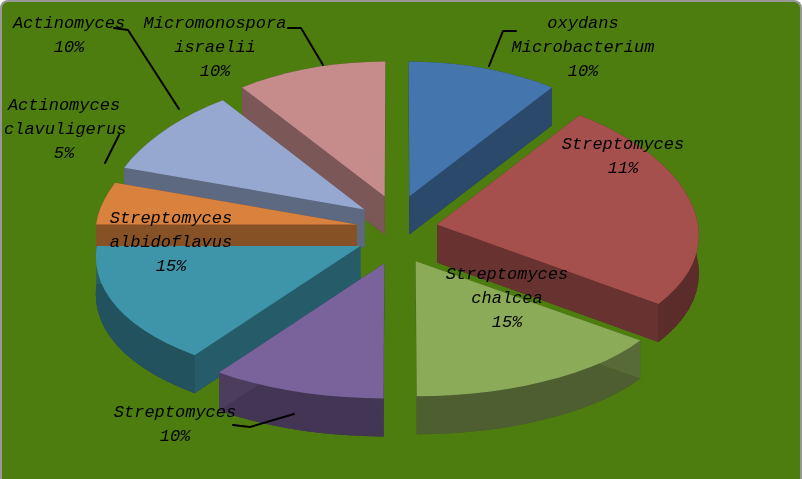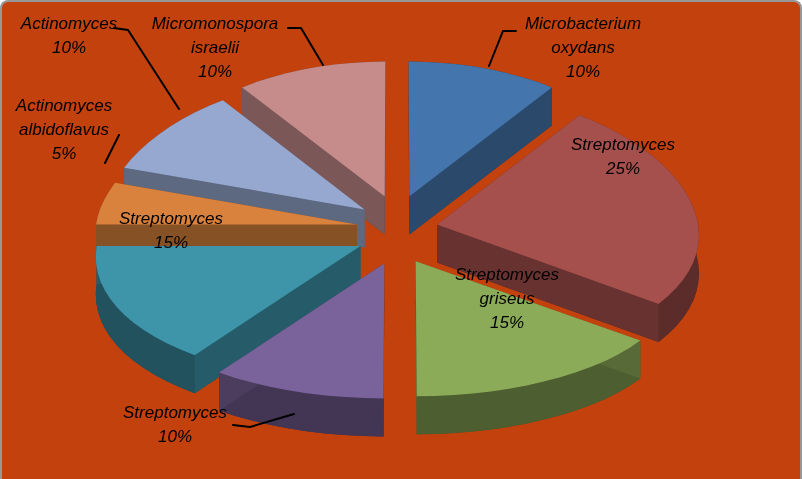--- a/index.html
+++ b/index.html
@@ -1,25 +1,25 @@
 <!DOCTYPE html>
 <html><head>
 <meta charset="utf-8">
 <style>
   html,body{margin:0;padding:0;background:#ffffff;}
   .frame{
     position:relative;
     width:802px;height:479px;
     box-sizing:border-box;
-    background:#c2410c;
+    background:#4d7c0f;
     border:2px solid #979797;
     border-bottom:none;
     border-radius:8px 8px 0 0;
     overflow:hidden;
-    font-family:Liberation Sans, sans-serif;
+    font-family:Liberation Mono, monospace;
   }
   #pie-svg{position:absolute;left:0;top:0;}
   .slice-label{
     position:absolute;
     text-align:center;
     font-style:italic;
     font-size:17px;
     line-height:24px;
     color:#000000;
     white-space:nowrap;
@@ -94,43 +94,44 @@
   </div>
 
   <div class="slice-label" id="lbl-chalcea">
     <span>Micromonospora</span>
     <span>israelii</span>
     <span>10%</span>
   </div>
 
   <div class="slice-label" id="lbl-gerencseriae">
     <span>Actinomyces</span>
-    <span>albidoflavus</span>
+    <span>clavuligerus</span>
     <span>5%</span>
   </div>
 
   <div class="slice-label" id="lbl-oxydans">
+    <span>oxydans</span>
     <span>Microbacterium</span>
-    <span>oxydans</span>
     <span>10%</span>
   </div>
 
   <div class="slice-label" id="lbl-clavuligerus">
     <span>Streptomyces</span>
-    <span>25%</span>
+    <span>11%</span>
   </div>
 
   <div class="slice-label" id="lbl-griseus">
     <span>Streptomyces</span>
-    <span>griseus</span>
+    <span>chalcea</span>
     <span>15%</span>
   </div>
 
   <div class="slice-label" id="lbl-albidoflavus">
     <span>Streptomyces</span>
+    <span>albidoflavus</span>
     <span>15%</span>
   </div>
 
   <div class="slice-label" id="lbl-olivaceous">
     <span>Streptomyces</span>
     <span>10%</span>
   </div>
 
 </div>
 

